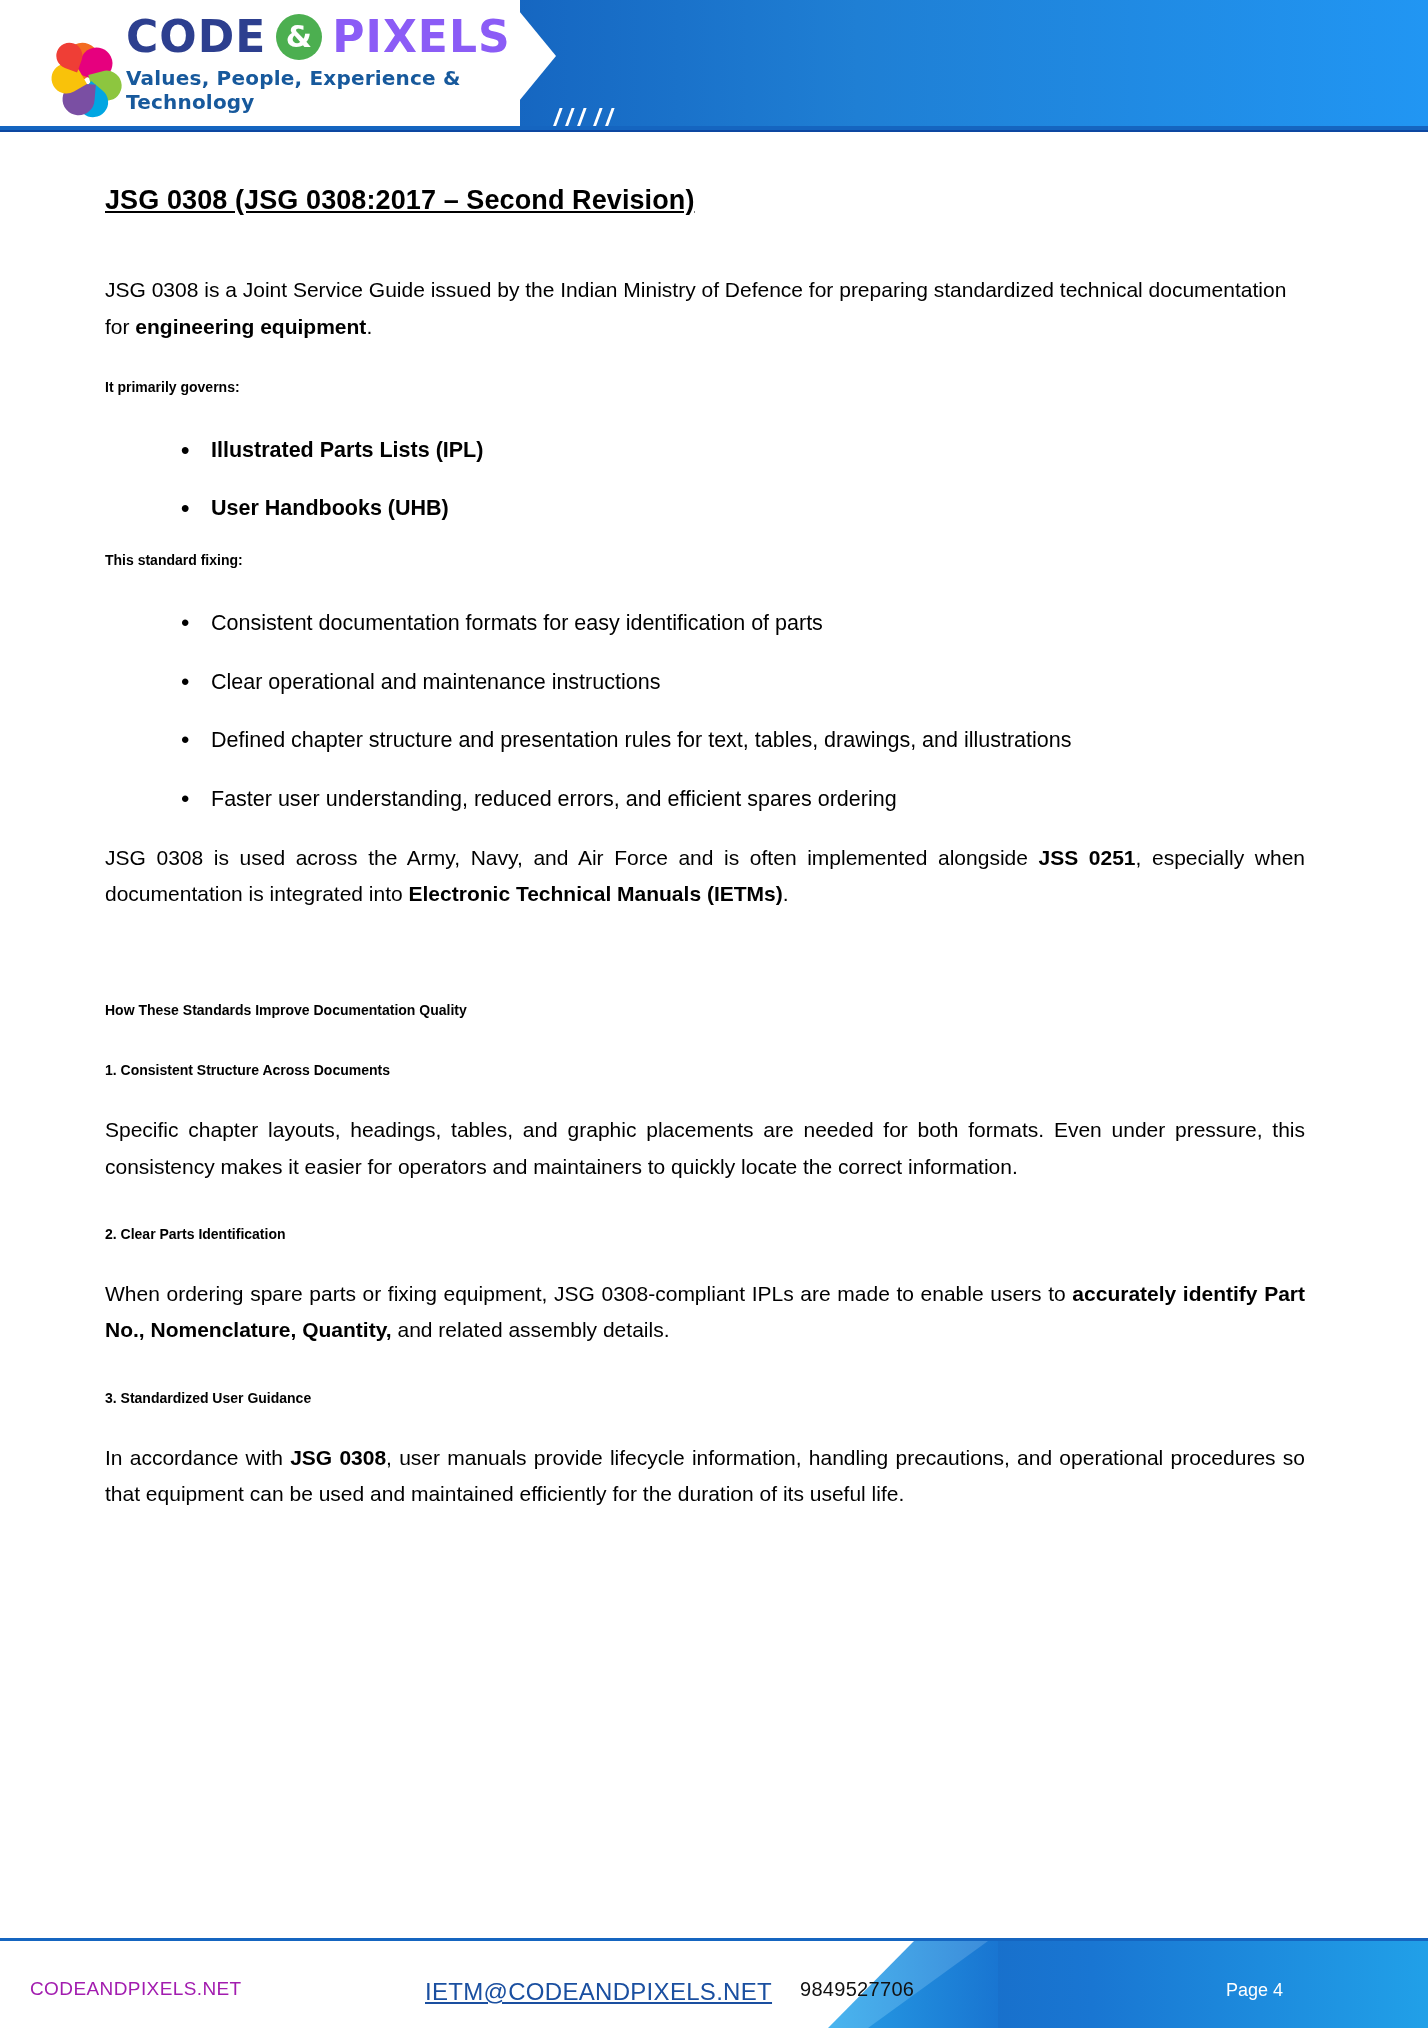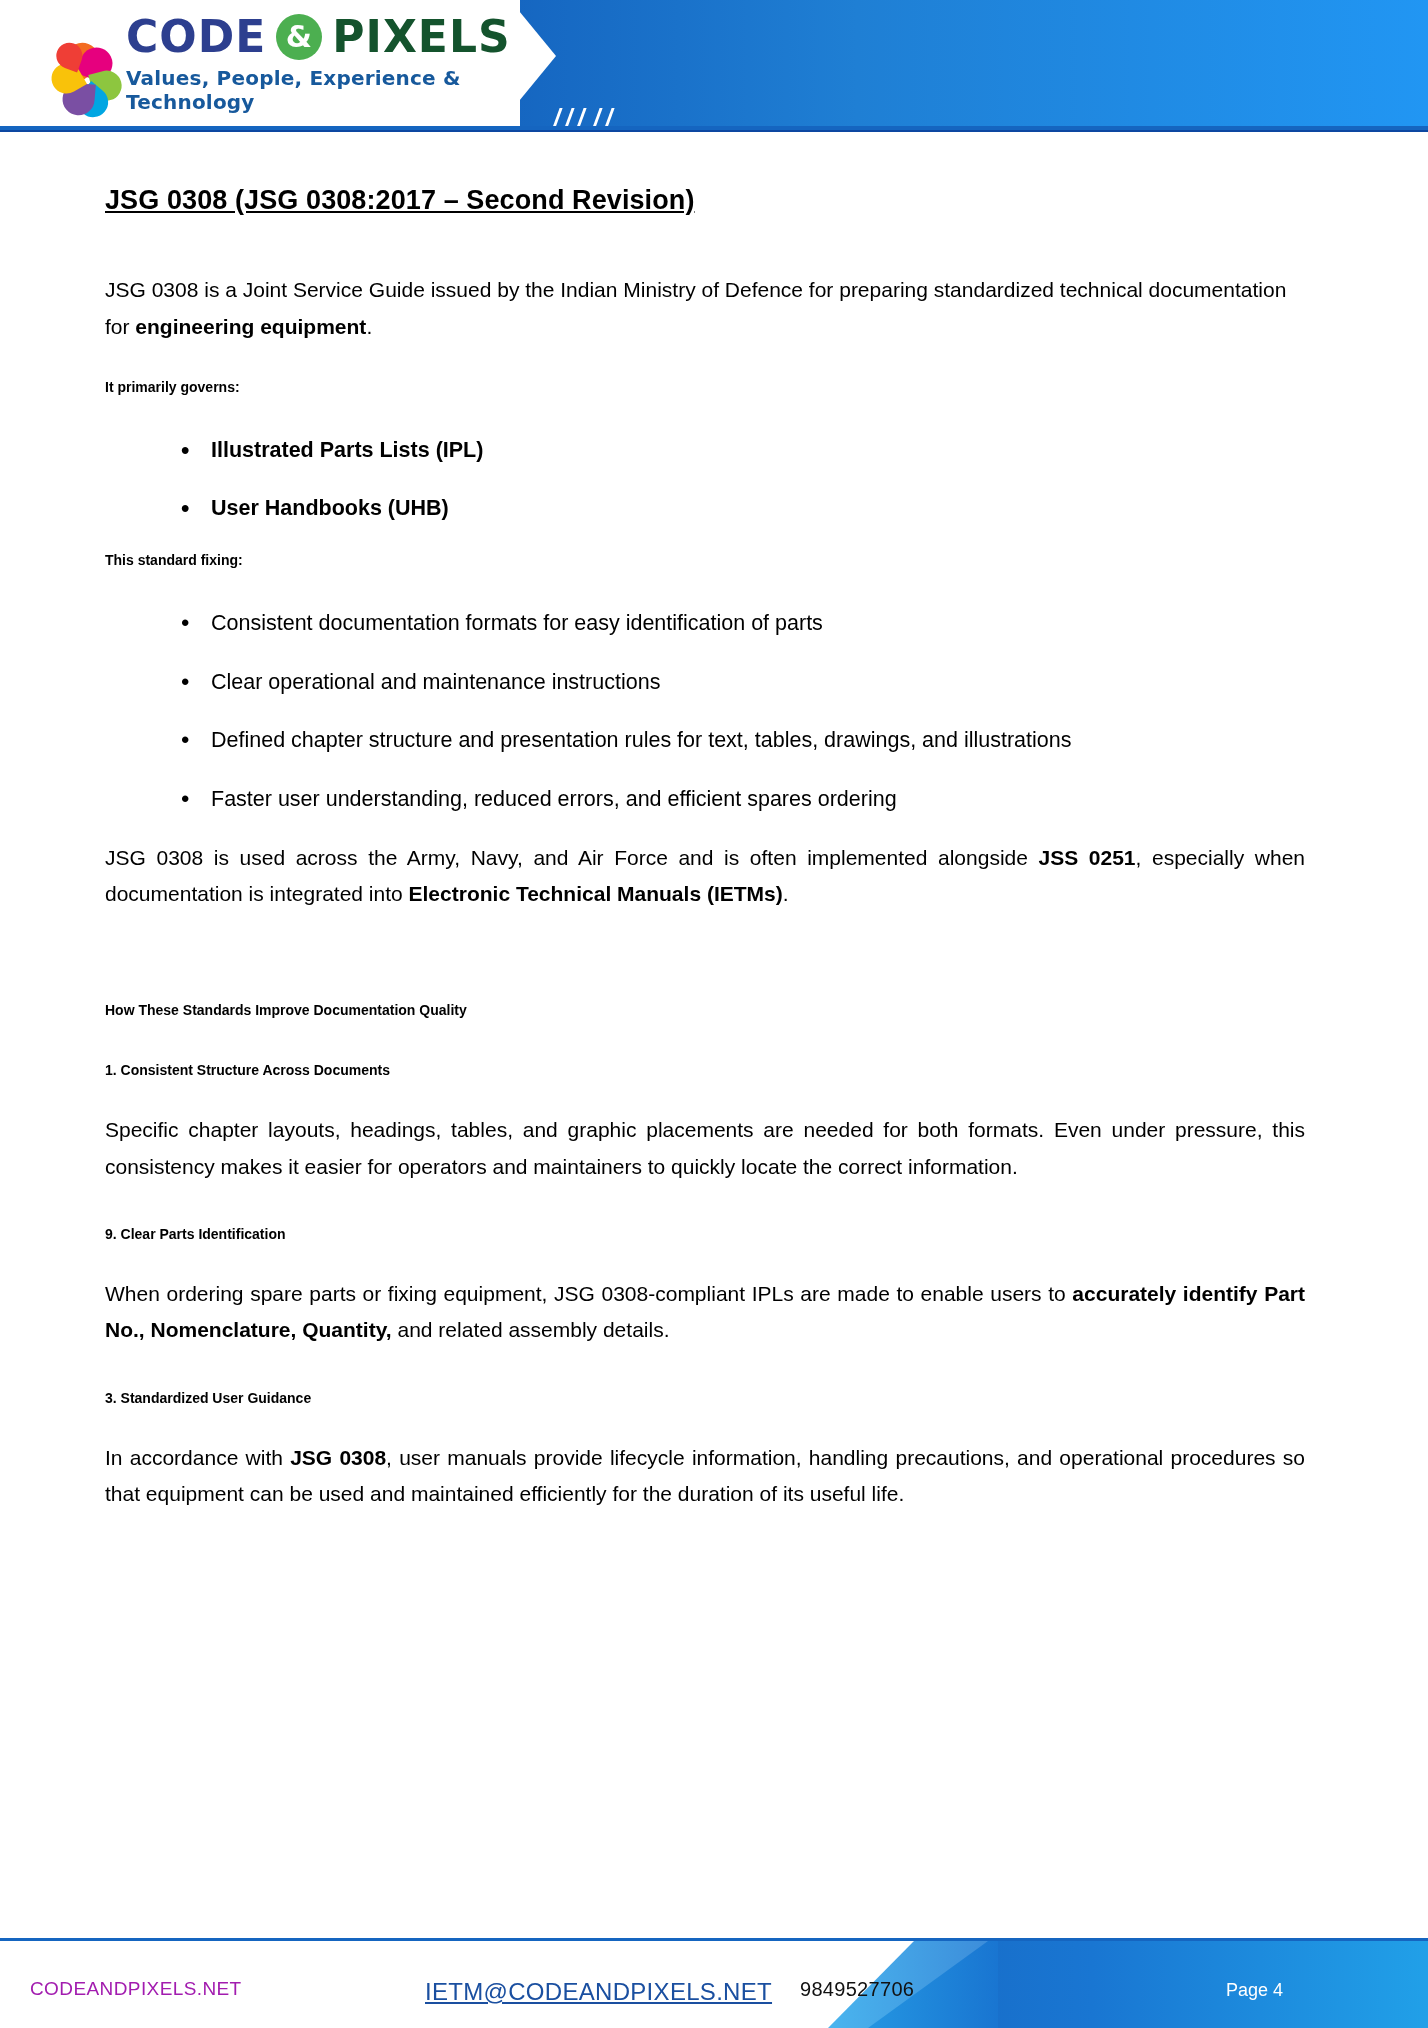--- a/index.html
+++ b/index.html
@@ -123,21 +123,21 @@
     align-items: center;
     justify-content: center;
     width: 46px;
     height: 46px;
     border-radius: 50%;
     background: #4caf50;
     color: #ffffff;
     font-size: 30px;
     margin: 0 10px;
   }
-  .logo-pixels { color: #14532d; text-align: center; }
+  .logo-pixels { color: #8b5cf6; text-align: center; }
   .logo-line2 {
     margin-top: 6px;
     font-family: "DejaVu Sans", sans-serif;
     font-size: 20px;
     font-weight: bold;
     color: #17599c;
     letter-spacing: .2px;
   }
 
   
@@ -346,21 +346,21 @@
   <h2 class="sub">How These Standards Improve Documentation Quality</h2>
 
   <div class="gap-l"></div>
 
   <h2 class="sub">1. Consistent Structure Across Documents</h2>
   <div class="gap-m"></div>
   <p class="para justify">Specific chapter layouts, headings, tables, and graphic placements are needed for both formats. Even under pressure, this consistency makes it easier for operators and maintainers to quickly locate the correct information.</p>
 
   <div class="gap-l"></div>
 
-  <h2 class="sub">9. Clear Parts Identification</h2>
+  <h2 class="sub">2. Clear Parts Identification</h2>
   <div class="gap-m"></div>
   <p class="para justify"><span>When ordering spare parts or fixing equipment, JSG 0308-compliant IPLs are made to enable users to </span><span class="b">accurately identify Part No., Nomenclature, Quantity,</span><span> and related assembly details.</span></p>
 
   <div class="gap-l"></div>
 
   <h2 class="sub">3. Standardized User Guidance</h2>
   <div class="gap-m"></div>
   <p class="para justify"><span>In accordance with </span><span class="b">JSG 0308</span><span>, user manuals provide lifecycle information, handling precautions, and operational procedures so that equipment can be used and maintained efficiently for the duration of its useful life.</span></p>
 
 </div>

